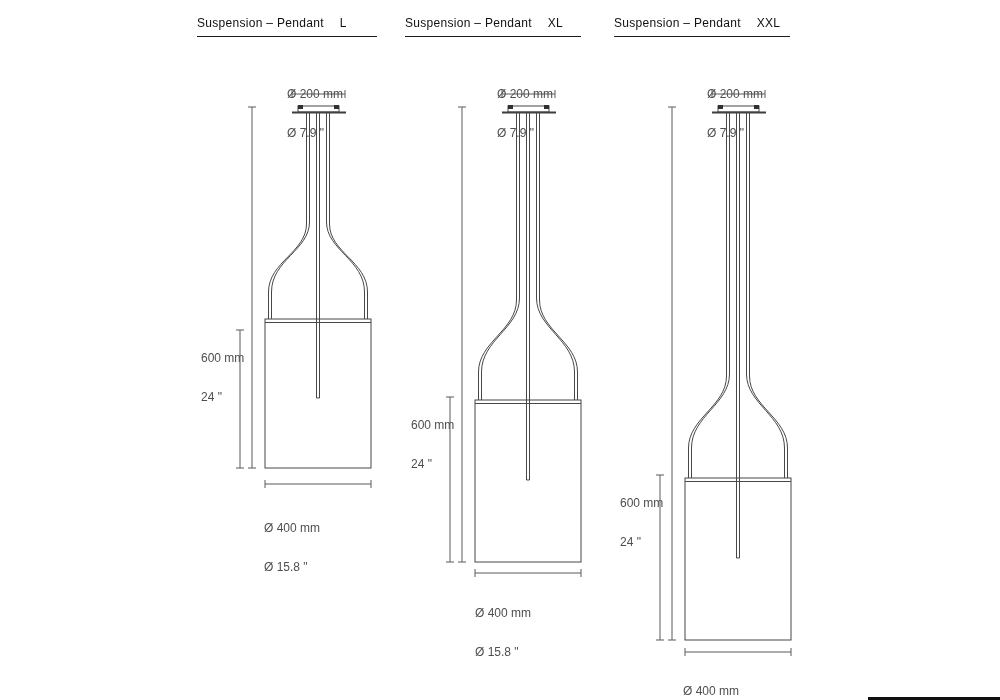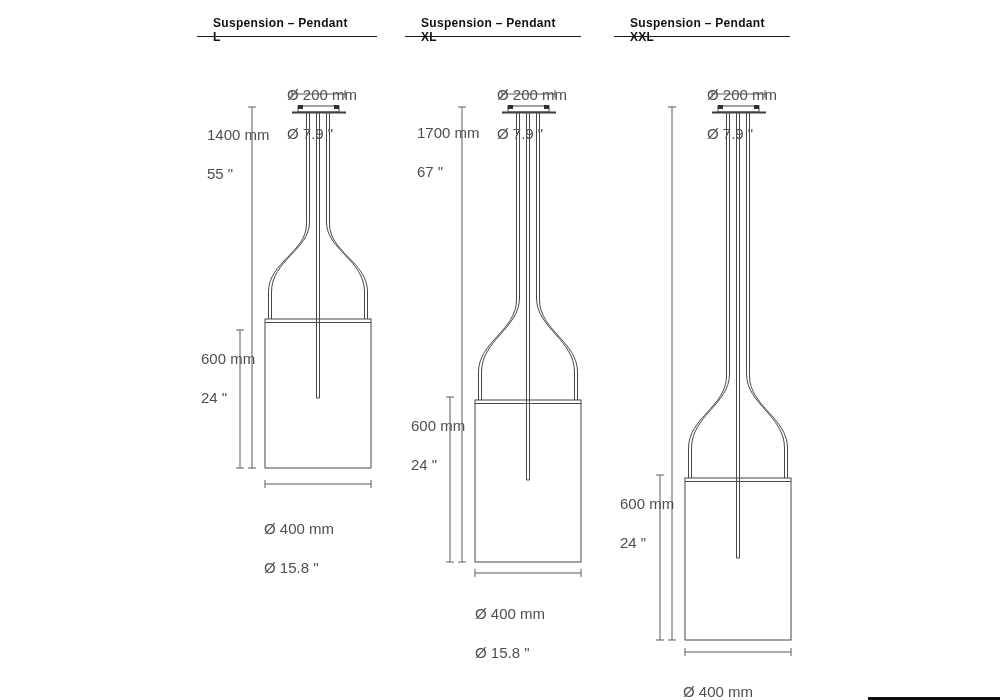--- a/index.html
+++ b/index.html
@@ -1,27 +1,27 @@
 <!DOCTYPE html>
 <html><head>
 <meta charset="utf-8">
 <style>
   html,body{margin:0;padding:0;background:#fff;}
   .canvas{
     position:relative;width:1000px;height:700px;background:#ffffff;
     overflow:hidden;font-family:"Liberation Sans",sans-serif;
   }
   .title{
-    position:absolute;top:16px;font-size:12px;font-weight:bold;color:#111;
-    letter-spacing:.3px;display:flex;align-items:baseline;flex-direction:column;
+    position:absolute;top:16px;font-size:12px;font-weight:normal;color:#111;
+    letter-spacing:.3px;display:flex;align-items:baseline;
   }
   .title .size{margin-left:16px;}
   .rule{position:absolute;top:36px;height:0;border-top:1.5px solid #1b1b1b;}
   .dim{
-    position:absolute;font-size:15px;line-height:13px;color:#4e4e4e;
+    position:absolute;font-size:12px;line-height:13px;color:#4e4e4e;
     white-space:pre;
   }
   svg.linework{position:absolute;left:0;top:0;}
   .lamp{stroke:#474747;stroke-width:1;fill:none;}
   .dimline{stroke:#5a5a5a;stroke-width:1;fill:none;}
   .plate{stroke:#3c3c3c;stroke-width:2;fill:none;}
   .mark{fill:#2f2f2f;stroke:none;}
   .footer-bar{position:absolute;background:#101010;}
 </style>
 </head>
@@ -139,40 +139,32 @@
   <div class="title" style="left:614px">
     <span>Suspension – Pendant</span>
     <span class="size">XXL</span>
   </div>
   <div class="rule" style="left:614px;width:176px"></div>
 
   <div class="dim" style="left:287px;top:62px">
     <div>Ø 200 mm</div>
     <div>Ø 7.9 "</div>
   </div>
-  <div class="dim" style="left:207px;top:102px">
-    <div>1400 mm</div>
-    <div>55 "</div>
-  </div>
   <div class="dim" style="left:201px;top:326px">
     <div>600 mm</div>
     <div>24 "</div>
   </div>
   <div class="dim" style="left:264px;top:496px">
     <div>Ø 400 mm</div>
     <div>Ø 15.8 "</div>
   </div>
 
   <div class="dim" style="left:497px;top:62px">
     <div>Ø 200 mm</div>
     <div>Ø 7.9 "</div>
-  </div>
-  <div class="dim" style="left:417px;top:100px">
-    <div>1700 mm</div>
-    <div>67 "</div>
   </div>
   <div class="dim" style="left:411px;top:393px">
     <div>600 mm</div>
     <div>24 "</div>
   </div>
   <div class="dim" style="left:475px;top:581px">
     <div>Ø 400 mm</div>
     <div>Ø 15.8 "</div>
   </div>
 

